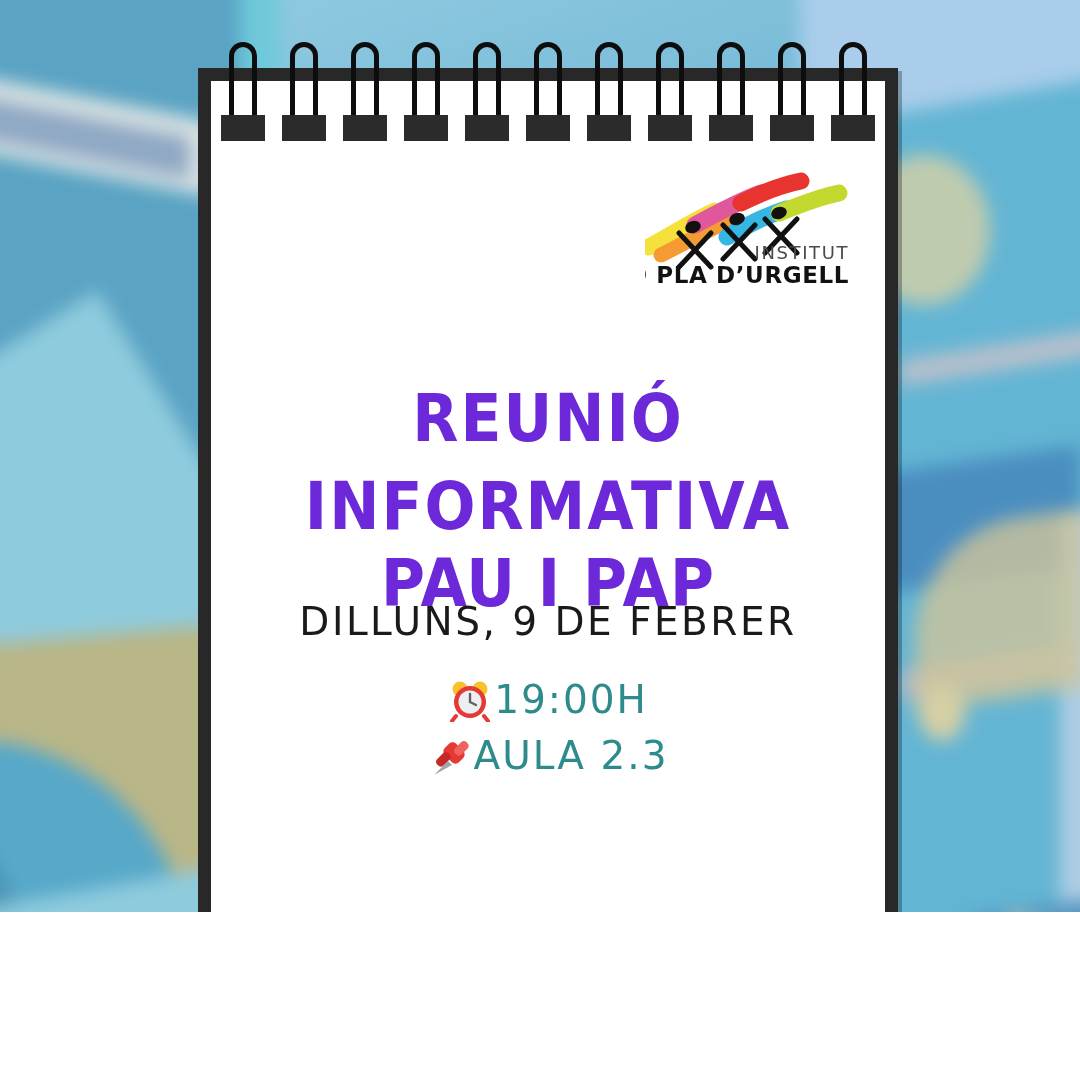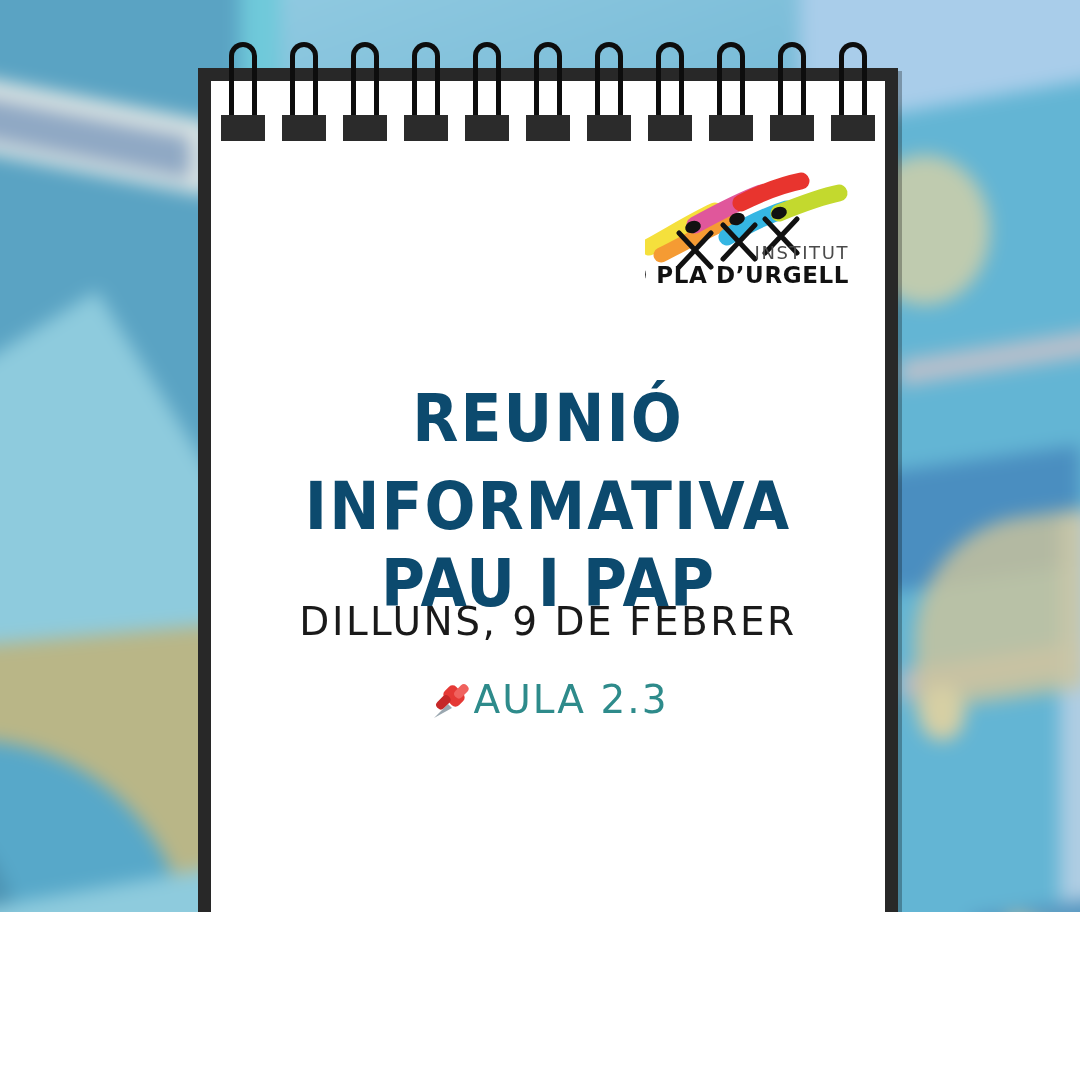--- a/index.html
+++ b/index.html
@@ -213,21 +213,21 @@
   #logo svg { width: 100%; height: 100%; display: block; }
 
   
   .headline {
     position: absolute;
     left: 0; right: 0;
     top: 280px;
     text-align: center;
     font-family: "DejaVu Sans", sans-serif;
     font-weight: 700;
-    color: #0c4a6e;
+    color: #6d28d9;
     letter-spacing: 1px;
   }
   .headline .hl-line {
     display: block;
     font-size: 60px;
     line-height: 1.34;
     transform: scaleY(1.1);
   }
   .headline .hl-line.l1 { letter-spacing: 2px; }
 
@@ -339,20 +339,33 @@
 
       <h1 class="headline">
         <span class="hl-line l1">REUNIÓ INFORMATIVA</span>
         <span class="hl-line l2">PAU I PAP</span>
       </h1>
 
       <div class="details">
 
         <div class="det-date">DILLUNS, 9 DE FEBRER</div>
 
+        <div class="det-row">
+          <span class="emoji">
+            <svg viewBox="0 0 44 44" xmlns="http://www.w3.org/2000/svg" aria-hidden="true">
+              <circle cx="12" cy="11" r="7.5" fill="#fbc02d"></circle>
+              <circle cx="32" cy="11" r="7.5" fill="#fbc02d"></circle>
+              <circle cx="22" cy="24" r="16" fill="#e53935"></circle>
+              <circle cx="22" cy="24" r="11.5" fill="#eceff1"></circle>
+              <path d="M22 24 L22 16 M22 24 L28 27" stroke="#616161" stroke-width="2.4" stroke-linecap="round" fill="none"></path>
+              <path d="M8 38 L4 43 M36 38 L40 43" stroke="#e53935" stroke-width="4" stroke-linecap="round"></path>
+            </svg>
+          </span>
+          <span class="det-text">19:00H</span>
+        </div>
 
         <div class="det-row">
           <span class="emoji">
             <svg viewBox="0 0 44 44" xmlns="http://www.w3.org/2000/svg" aria-hidden="true">
               <path d="M6 40 L20 26 L24 30 Z" fill="#9aa7b0"></path>
               <rect x="16" y="10" width="20" height="16" rx="5" fill="#e53935" transform="rotate(45 26 18)"></rect>
               <rect x="11" y="16" width="9" height="16" rx="4" fill="#c62828" transform="rotate(45 15 24)"></rect>
               <rect x="29" y="5" width="9" height="16" rx="4" fill="#f0625e" transform="rotate(45 33 13)"></rect>
             </svg>
           </span>

